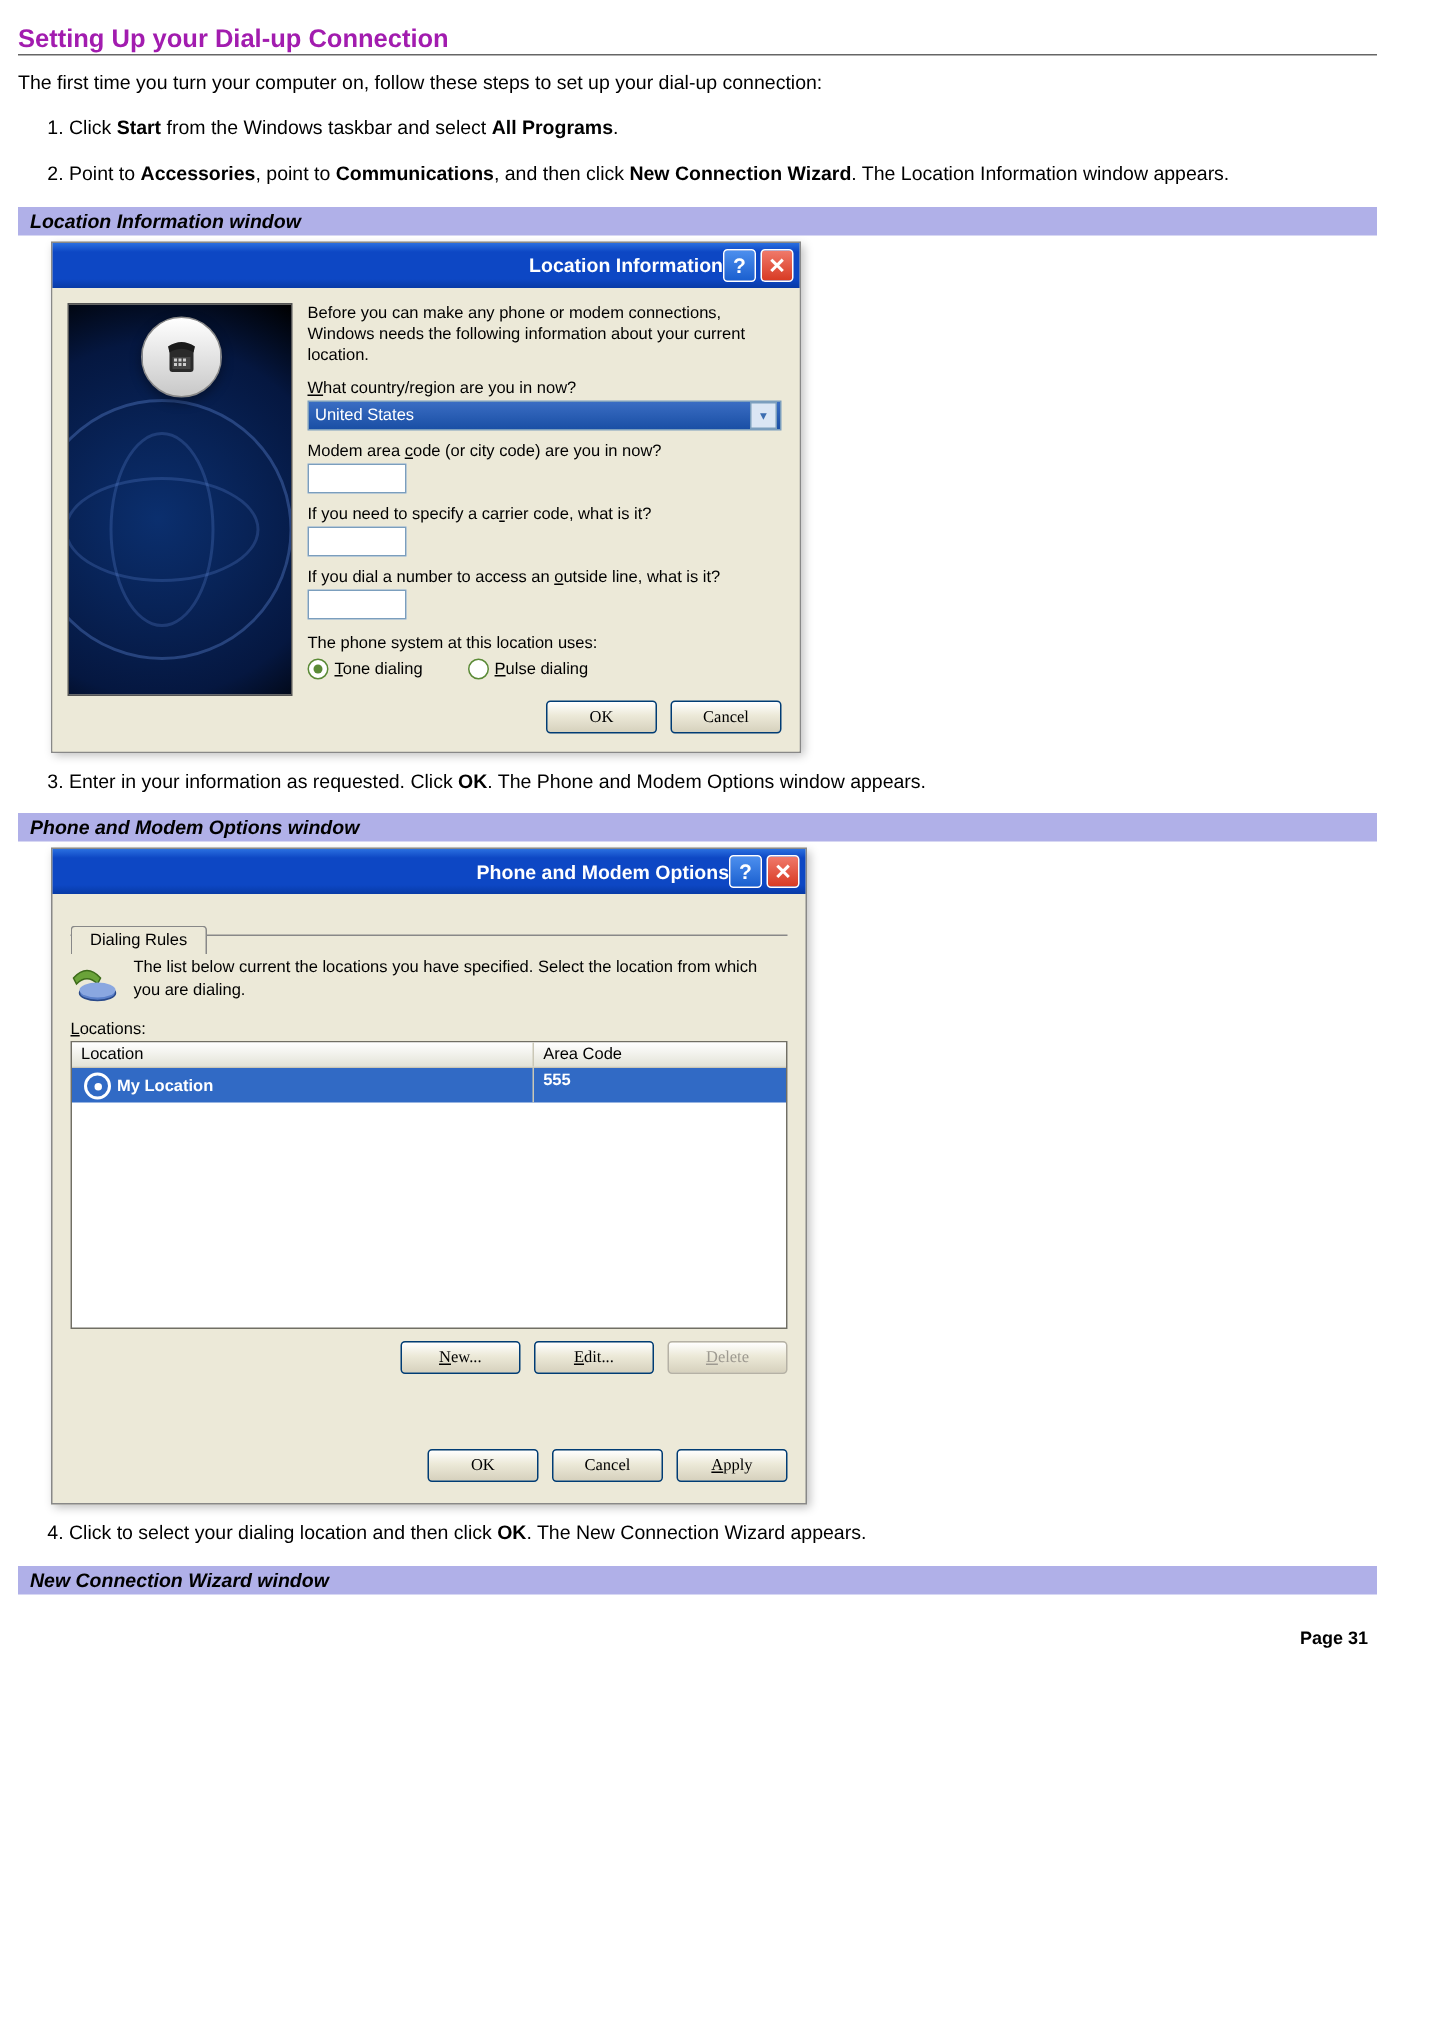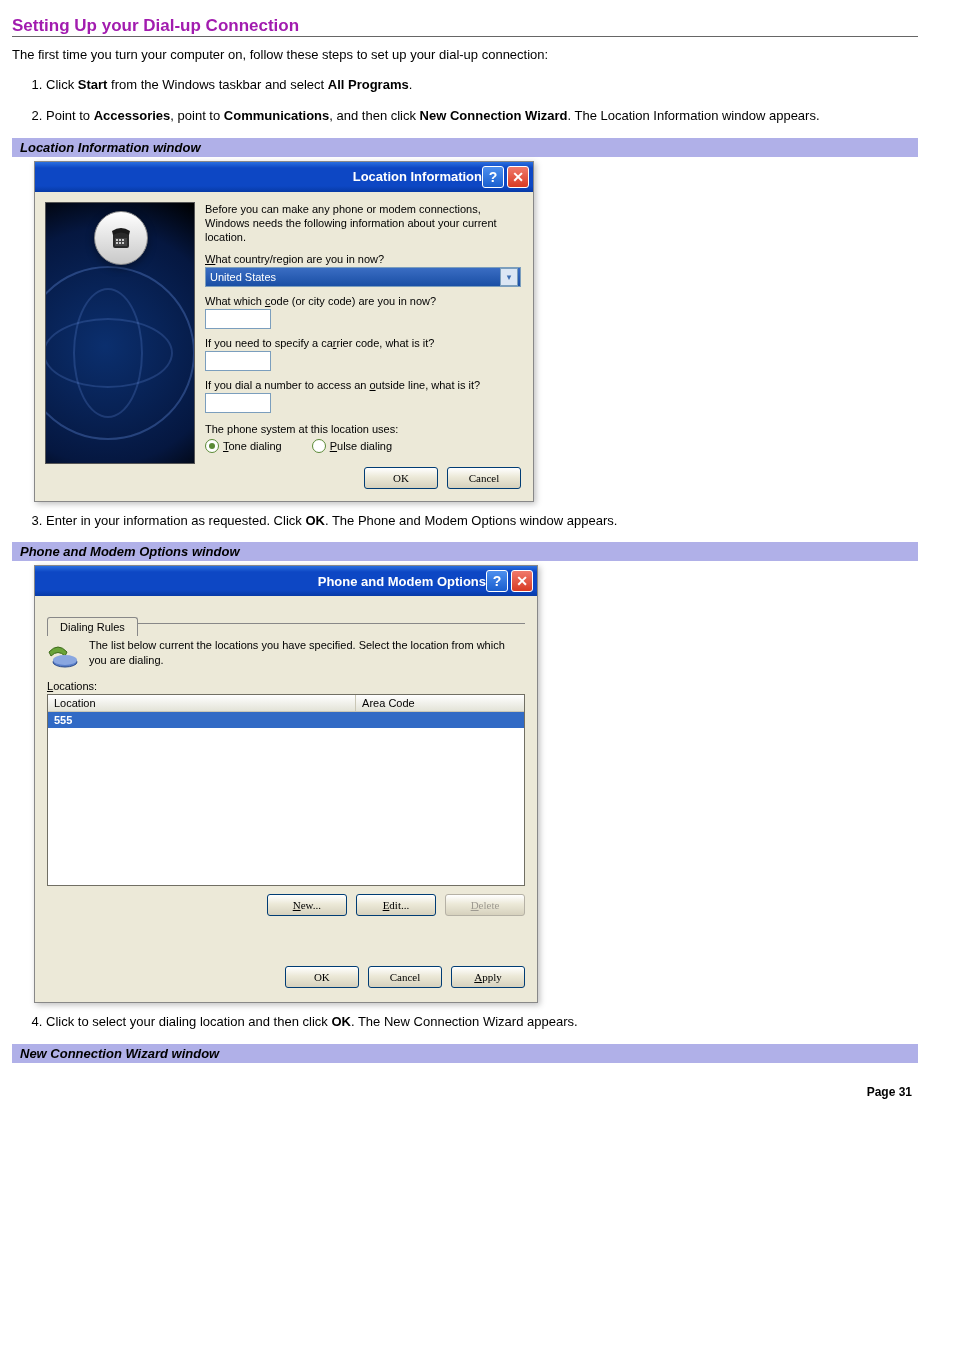--- a/index.html
+++ b/index.html
@@ -276,21 +276,21 @@
     </div>
     <div class="loc-form">
       <p class="form-text">Before you can make any phone or modem connections, Windows needs the following information about your current location.</p>
 
       <label><span class="ul">W</span><span>hat country/region are you in now?</span></label>
       <div class="xp-combo">
         <span>United States</span>
         <div class="combo-arrow">▾</div>
       </div>
 
-      <label><span>What which </span><span class="ul">c</span><span>ode (or city code) are you in now?</span></label>
+      <label><span>Modem area </span><span class="ul">c</span><span>ode (or city code) are you in now?</span></label>
       <div class="xp-input-small"></div>
 
       <label><span>If you need to specify a ca</span><span class="ul">r</span><span>rier code, what is it?</span></label>
       <div class="xp-input-small"></div>
 
       <label><span>If you dial a number to access an </span><span class="ul">o</span><span>utside line, what is it?</span></label>
       <div class="xp-input-small"></div>
 
       <label style="margin-top:10px;">The phone system at this location uses:</label>
       <div class="radio-row">
@@ -342,20 +342,24 @@
       </div>
       <div style="line-height:1.3;">The list below current the locations you have specified. Select the location from which you are dialing.</div>
     </div>
     <div><span class="ul">L</span><span>ocations:</span></div>
     <div class="pm-listview">
       <div class="pm-listhead">
         <div class="pm-col1">Location</div>
         <div class="pm-col2">Area Code</div>
       </div>
       <div class="pm-row">
+        <div class="pm-col1" style="display:flex;align-items:center;">
+          <span class="pm-row-icon"></span>
+          <span>My Location</span>
+        </div>
         <div class="pm-col2">555</div>
       </div>
     </div>
     <div class="pm-list-btns">
       <span class="xp-button">
           <span class="ul">N</span>
           <span>ew...</span>
         </span>
       <span class="xp-button">
           <span class="ul">E</span>

